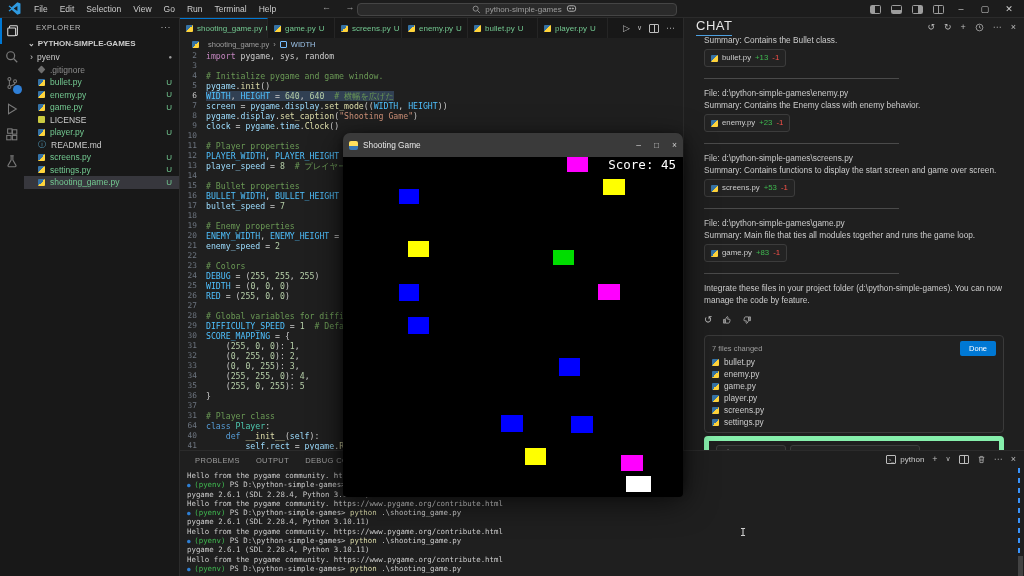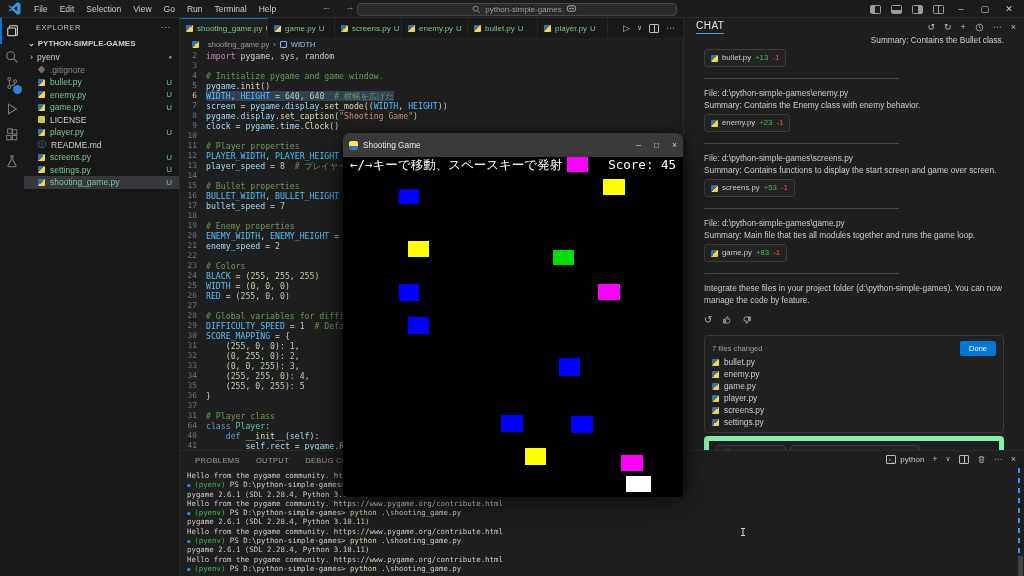--- a/index.html
+++ b/index.html
@@ -88,21 +88,21 @@
   .panel-actions { position:absolute; right:8px; top:3px; display:flex; align-items:center; gap:8px; color:#bdbdbd; font-size:9px;}
   .term-chip { display:flex; align-items:center; gap:4px; font-size:8px; color:#cccccc;}
   .term-ic { width:10px; height:9px; border:1px solid #bdbdbd; border-radius:1px; font-size:5px; line-height:8px; text-align:center; color:#bdbdbd;}
   .terminal { padding:2px 0 0 7px; font-family:"DejaVu Sans Mono", monospace; font-size:7.4px; }
   .term-line { height:9.3px; line-height:9.3px; white-space:pre; color:#cccccc;}
   .t-grn{color:#3fba50}.t-yel{color:#dcdcaa}.t-dotc{color:#2e7fd4; font-size:6px;}
 
   
   .chat { position:absolute; left:683px; top:18px; width:341px; height:432px; background:#1f1f1f; border-left:1px solid #2b2b2b; overflow:hidden;}
   .chat-header { height:18px; display:flex; align-items:center; padding:0 8px 0 12px;}
-  .chat-title { font-size:10px; letter-spacing:.5px; color:#e7e7e7; border-bottom:1px solid #4da0e0; padding-bottom:2px;}
+  .chat-title { font-size:13px; letter-spacing:.5px; color:#e7e7e7; border-bottom:1px solid #4da0e0; padding-bottom:2px;}
   .chat-hicons { margin-left:auto; display:flex; gap:9px; color:#bdbdbd; font-size:9px; align-items:center;}
   .chat-body { padding:0 20px; font-size:8.3px; color:#cccccc; line-height:12px;}
   .chip { display:inline-flex; align-items:center; gap:4px; border:1px solid #3c3c3c; background:#232323;
     border-radius:3px; padding:2px 6px; font-size:7.8px; margin:3px 0 4px 0;}
   .chip .add { color:#3fb950;} .chip .del { color:#f85149;}
   .chat-hr { border:none; border-top:1px solid #4a4a4a; width:65%; margin:7px 0 8px 0;}
   .c-file { margin-top:2px;}
   .feedback { display:flex; gap:10px; color:#bdbdbd; margin:8px 0 9px 0; font-size:10px; align-items:center;}
   .feedback svg { width:10px; height:10px;}
   .edits-box { border:1px solid #3a3a3a; background:#212121; border-radius:4px; margin:2px 0 3px 0; padding:5px 7px 4px 7px;}
@@ -348,21 +348,21 @@
         <div class="code-line"><span class="gutter">14</span><span class="code-text"></span></div>
         <div class="code-line"><span class="gutter">15</span><span class="code-text"><span class="com"># Bullet properties</span></span></div>
         <div class="code-line"><span class="gutter">16</span><span class="code-text"><span class="const">BULLET_WIDTH</span><span class="pl">, </span><span class="const">BULLET_HEIGHT</span><span class="pl"> = </span><span class="num">5</span></span></div>
         <div class="code-line"><span class="gutter">17</span><span class="code-text"><span class="var">bullet_speed</span><span class="pl"> = </span><span class="num">7</span></span></div>
         <div class="code-line"><span class="gutter">18</span><span class="code-text"></span></div>
         <div class="code-line"><span class="gutter">19</span><span class="code-text"><span class="com"># Enemy properties</span></span></div>
         <div class="code-line"><span class="gutter">20</span><span class="code-text"><span class="const">ENEMY_WIDTH</span><span class="pl">, </span><span class="const">ENEMY_HEIGHT</span><span class="pl"> = </span><span class="num">40</span><span class="pl">,</span></span></div>
         <div class="code-line"><span class="gutter">21</span><span class="code-text"><span class="var">enemy_speed</span><span class="pl"> = </span><span class="num">2</span></span></div>
         <div class="code-line"><span class="gutter">22</span><span class="code-text"></span></div>
         <div class="code-line"><span class="gutter">23</span><span class="code-text"><span class="com"># Colors</span></span></div>
-        <div class="code-line"><span class="gutter">24</span><span class="code-text"><span class="const">BLACK</span><span class="pl"> = (</span><span class="num">255</span><span class="pl">, </span><span class="num">255</span><span class="pl">, </span><span class="num">255</span><span class="pl">)</span></span></div>
+        <div class="code-line"><span class="gutter">24</span><span class="code-text"><span class="const">DEBUG</span><span class="pl"> = (</span><span class="num">255</span><span class="pl">, </span><span class="num">255</span><span class="pl">, </span><span class="num">255</span><span class="pl">)</span></span></div>
         <div class="code-line"><span class="gutter">25</span><span class="code-text"><span class="const">WIDTH</span><span class="pl"> = (</span><span class="num">0</span><span class="pl">, </span><span class="num">0</span><span class="pl">, </span><span class="num">0</span><span class="pl">)</span></span></div>
         <div class="code-line"><span class="gutter">26</span><span class="code-text"><span class="const">RED</span><span class="pl"> = (</span><span class="num">255</span><span class="pl">, </span><span class="num">0</span><span class="pl">, </span><span class="num">0</span><span class="pl">)</span></span></div>
         <div class="code-line"><span class="gutter">27</span><span class="code-text"></span></div>
         <div class="code-line"><span class="gutter">28</span><span class="code-text"><span class="com"># Global variables for difficul</span></span></div>
         <div class="code-line"><span class="gutter">29</span><span class="code-text"><span class="const">DIFFICULTY_SPEED</span><span class="pl"> = </span><span class="num">1</span><span class="pl">  </span><span class="com"># Default</span></span></div>
         <div class="code-line"><span class="gutter">30</span><span class="code-text"><span class="const">SCORE_MAPPING</span><span class="pl"> = {</span></span></div>
         <div class="code-line"><span class="gutter">31</span><span class="code-text"><span class="pl">    (</span><span class="num">255</span><span class="pl">, </span><span class="num">0</span><span class="pl">, </span><span class="num">0</span><span class="pl">): </span><span class="num">1</span><span class="pl">,</span></span></div>
         <div class="code-line"><span class="gutter">32</span><span class="code-text"><span class="pl">    (</span><span class="num">0</span><span class="pl">, </span><span class="num">255</span><span class="pl">, </span><span class="num">0</span><span class="pl">): </span><span class="num">2</span><span class="pl">,</span></span></div>
         <div class="code-line"><span class="gutter">33</span><span class="code-text"><span class="pl">    (</span><span class="num">0</span><span class="pl">, </span><span class="num">0</span><span class="pl">, </span><span class="num">255</span><span class="pl">): </span><span class="num">3</span><span class="pl">,</span></span></div>
         <div class="code-line"><span class="gutter">34</span><span class="code-text"><span class="pl">    (</span><span class="num">255</span><span class="pl">, </span><span class="num">255</span><span class="pl">, </span><span class="num">0</span><span class="pl">): </span><span class="num">4</span><span class="pl">,</span></span></div>
@@ -421,21 +421,21 @@
         <span>+</span>
         <svg class="lil" viewBox="0 0 16 16" fill="none" stroke="currentColor" stroke-width="1.3">
             <circle cx="8" cy="8" r="6"></circle>
             <path d="M8 4.5V8l2.5 1.5"></path>
           </svg>
         <span>⋯</span>
         <span>×</span>
       </span>
     </div>
     <div class="chat-body">
-      <div id="chat-entries"><div style="margin-top: -2px; text-align: right;">Summary: Contains the Bullet class.</div><span class="chip">
+      <div id="chat-entries"><div style="margin-top: -2px;">Summary: Contains the Bullet class.</div><span class="chip">
             <span class="fi fi-python" style="margin: 0px;"></span>
             <span>bullet.py</span>
             <span class="add">+13</span>
             <span class="del">-1</span>
           </span><hr class="chat-hr"><div class="c-file">File: d:\python-simple-games\enemy.py</div><div style="white-space: nowrap;">Summary: Contains the Enemy class with enemy behavior.</div><span class="chip">
             <span class="fi fi-python" style="margin: 0px;"></span>
             <span>enemy.py</span>
             <span class="add">+23</span>
             <span class="del">-1</span>
           </span><hr class="chat-hr"><div class="c-file">File: d:\python-simple-games\screens.py</div><div style="white-space: nowrap;">Summary: Contains functions to display the start screen and game over screen.</div><span class="chip">
@@ -517,21 +517,20 @@
     <div class="game-titlebar">
       <span class="pygame-ic"></span>
       <span class="game-title">Shooting Game</span>
       <span class="game-ctls">
         <span>–</span>
         <span>□</span>
         <span>×</span>
       </span>
     </div>
     <div class="game-area">
-      <span class="hud">←/→キーで移動、スペースキーで発射</span>
       <span class="score">Score: 45</span>
       <div id="squares">
           <div class="sq" style="left: 224px; top: 0px; width: 21px; height: 15px; background: rgb(255, 0, 255);"></div>
           <div class="sq" style="left: 260px; top: 22px; width: 22px; height: 16px; background: rgb(255, 255, 0);"></div>
           <div class="sq" style="left: 56px; top: 32px; width: 20px; height: 15px; background: rgb(0, 0, 255);"></div>
           <div class="sq" style="left: 65px; top: 84px; width: 21px; height: 16px; background: rgb(255, 255, 0);"></div>
           <div class="sq" style="left: 210px; top: 93px; width: 21px; height: 15px; background: rgb(0, 221, 0);"></div>
           <div class="sq" style="left: 56px; top: 127px; width: 20px; height: 17px; background: rgb(0, 0, 255);"></div>
           <div class="sq" style="left: 255px; top: 127px; width: 22px; height: 16px; background: rgb(255, 0, 255);"></div>
           <div class="sq" style="left: 65px; top: 160px; width: 21px; height: 17px; background: rgb(0, 0, 255);"></div>

